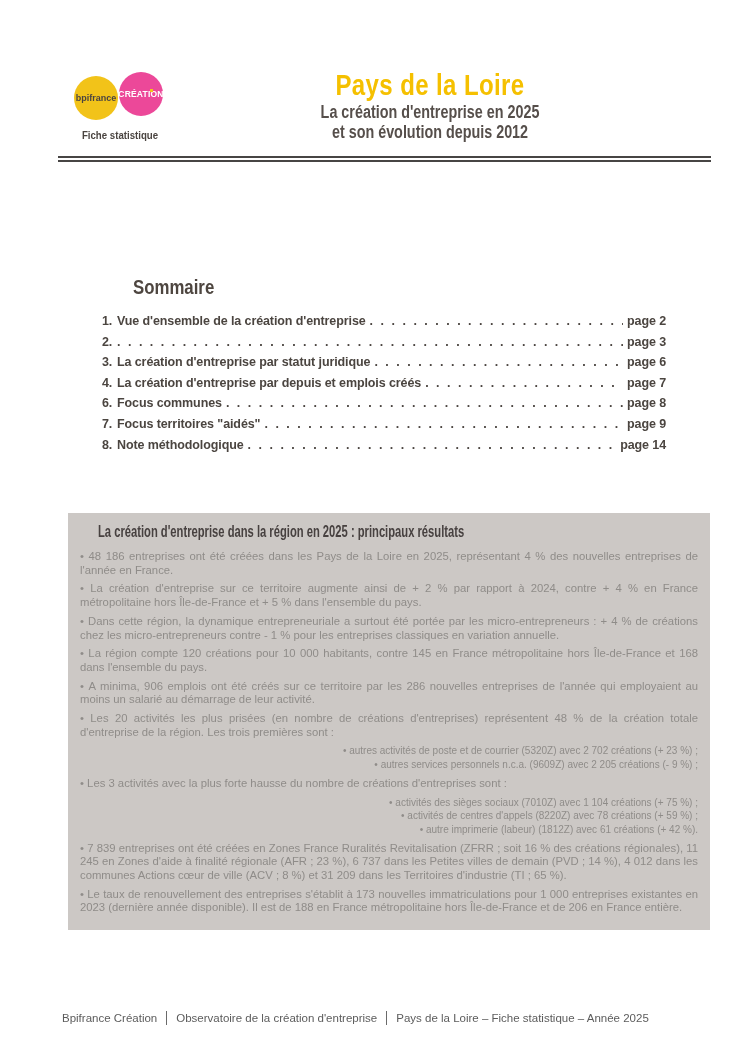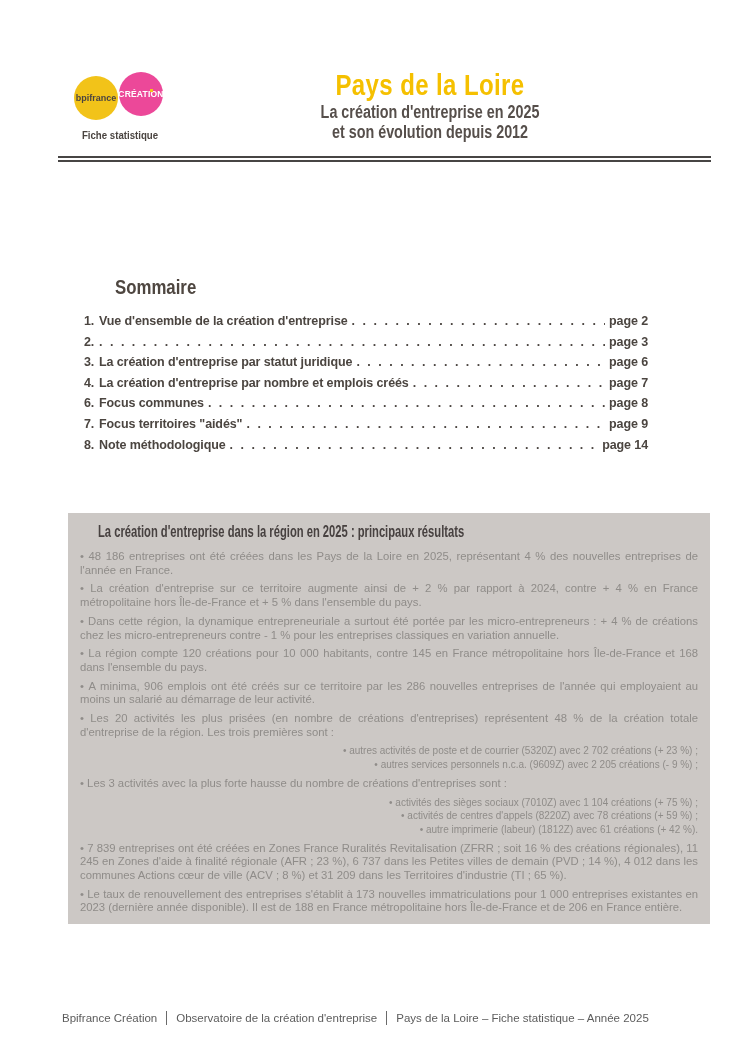--- a/index.html
+++ b/index.html
@@ -39,41 +39,41 @@
     font-size:17.5px; font-weight:bold; color:#564F4B;
     transform:scaleX(.82); transform-origin:center; line-height:20px;
   }
 
   .header-rule {
     position:absolute; left:58px; top:156px; width:653px; height:2px;
     border-top:2px solid #474544; border-bottom:2px solid #474544;
   }
 
   
-  .toc { position:absolute; left:84px; top:276px; width:564px; }
+  .toc { position:absolute; left:102px; top:276px; width:564px; }
   .toc-heading {
     margin:0 0 13px 31px;
     font-size:20px; font-weight:bold; color:#4E4640;
     transform:scaleX(.84); transform-origin:left; line-height:22px;
   }
   .toc-row {
     display:flex; align-items:baseline;
     font-weight:bold; font-size:12.5px; color:#4B4540;
     line-height:20.6px; letter-spacing:-0.1px;
   }
   .toc-num { flex:none; width:15px; }
   .toc-label { flex:none; padding-right:4px; white-space:nowrap; }
   .toc-dots { flex:1 1 auto; overflow:hidden; white-space:nowrap; letter-spacing:2px; color:#4B4540; }
   .toc-page { flex:none; padding-left:4px; }
 
   
   .summary-box {
     position:absolute; left:68px; top:513px; width:642px;
     background:#CCC8C5; box-sizing:border-box;
-    padding:8px 12px 4px 12px;
+    padding:8px 12px 10px 12px;
   }
   .summary-title {
     margin:2px 0 9px 18px;
     font-size:16px; font-weight:bold; color:#474140;
     transform:scaleX(.70); transform-origin:left; line-height:18px;
     white-space:nowrap;
   }
   .summary-para {
     font-size:11.3px; color:#8F8C89; line-height:13.7px;
     text-align:justify; margin:0 0 5px 0;
@@ -134,21 +134,21 @@
           <span class="toc-page">page 3</span>
         </div>
         <div class="toc-row">
           <span class="toc-num">3.</span>
           <span class="toc-label">La création d'entreprise par statut juridique</span>
           <span class="toc-dots">. . . . . . . . . . . . . . . . . . . . . . . . . . . . . . . . . . . . . . . . . . . . . . . . . . . . . . . . . . . . . . . . . . . . . . . . . . . . . . . . . . . . . . . . . . </span>
           <span class="toc-page">page 6</span>
         </div>
         <div class="toc-row">
           <span class="toc-num">4.</span>
-          <span class="toc-label">La création d'entreprise par nombre et emplois créés</span>
+          <span class="toc-label">La création d'entreprise par depuis et emplois créés</span>
           <span class="toc-dots">. . . . . . . . . . . . . . . . . . . . . . . . . . . . . . . . . . . . . . . . . . . . . . . . . . . . . . . . . . . . . . . . . . . . . . . . . . . . . . . . . . . . . . . . . . </span>
           <span class="toc-page">page 7</span>
         </div>
         <div class="toc-row">
           <span class="toc-num">6.</span>
           <span class="toc-label">Focus communes</span>
           <span class="toc-dots">. . . . . . . . . . . . . . . . . . . . . . . . . . . . . . . . . . . . . . . . . . . . . . . . . . . . . . . . . . . . . . . . . . . . . . . . . . . . . . . . . . . . . . . . . . </span>
           <span class="toc-page">page 8</span>
         </div>
         <div class="toc-row">

